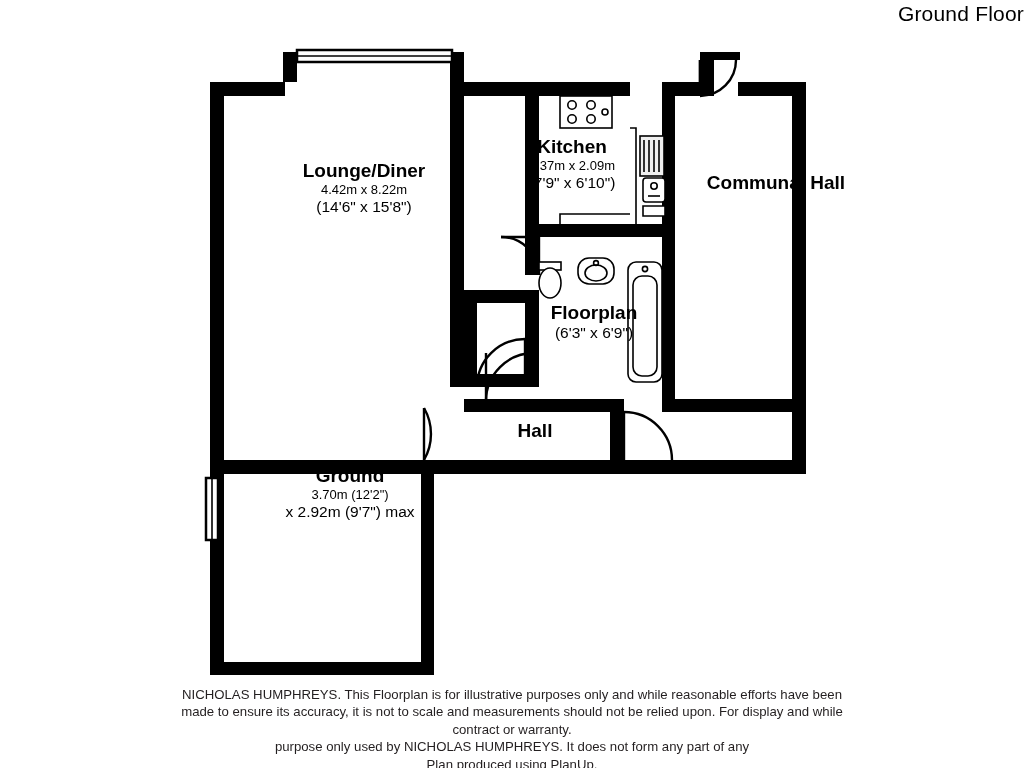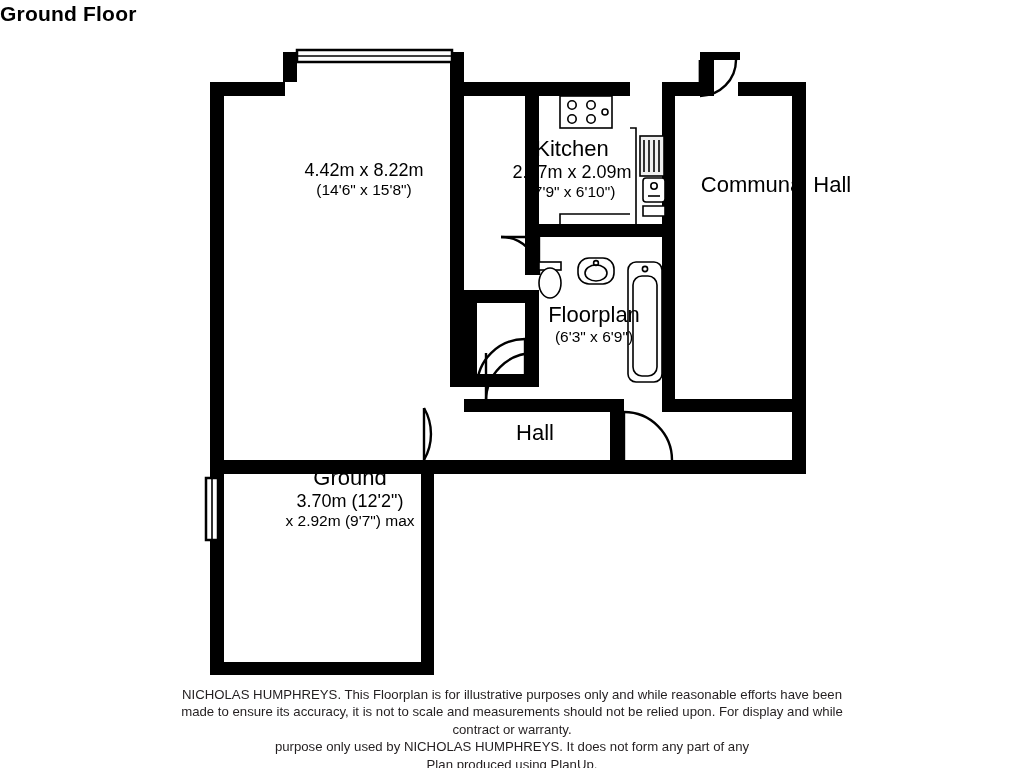--- a/index.html
+++ b/index.html
@@ -20,40 +20,40 @@
     left: 0;
     top: 0;
     width: 1024px;
     height: 768px;
   }
   .title {
     position: absolute;
     top: 2px;
     left: 0;
     width: 1024px;
-    text-align: left;
+    text-align: right;
     font-size: 21px;
-    font-weight: bold;
+    font-weight: normal;
     letter-spacing: 0.2px;
   }
   .room-label {
     position: absolute;
     text-align: center;
     line-height: 1.18;
     pointer-events: none;
   }
   .room-name {
-    font-weight: normal;
-    font-size: 22px;
+    font-weight: bold;
+    font-size: 19px;
     display: block;
     white-space: nowrap;
     text-align: center;
   }
   .room-dim {
-    font-size: 18px;
+    font-size: 13px;
     display: block;
     white-space: nowrap;
   }
   .room-dim2 {
     font-size: 15.5px;
     display: block;
     white-space: nowrap;
   }
   #lounge-label { left: 188px; top: 160px; width: 352px; }
   #kitchen-label { left: 452px; top: 136px; width: 240px; }
@@ -208,20 +208,21 @@
 
   <g fill="none" stroke="#000000" stroke-width="1.6">
     <rect x="628" y="262" width="34" height="120" rx="8" fill="#ffffff"></rect>
     <rect x="633" y="276" width="24" height="100" rx="9" fill="#ffffff"></rect>
     <circle cx="645" cy="269" r="2.6"></circle>
   </g>
 
 </svg>
 
 <div class="room-label" id="lounge-label">
+  <span class="room-name">Lounge/Diner</span>
   <span class="room-dim">4.42m x 8.22m</span>
   <span class="room-dim2">(14'6" x 15'8")</span>
 </div>
 
 <div class="room-label" id="kitchen-label">
   <span class="room-name">Kitchen</span>
   <span class="room-dim">2.37m x 2.09m</span>
   <span class="room-dim2">(7'9" x 6'10")</span>
 </div>
 

